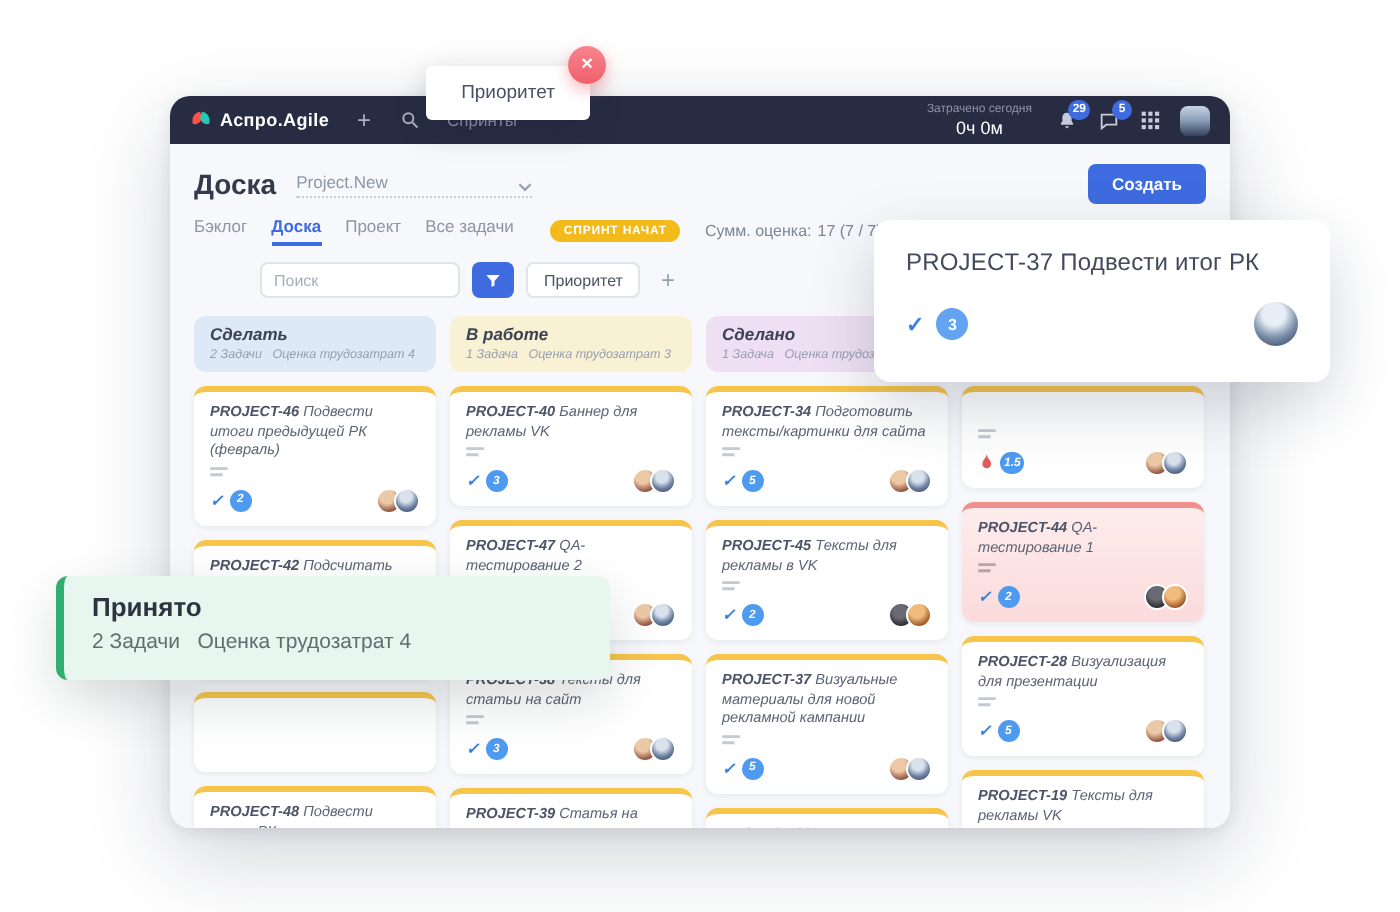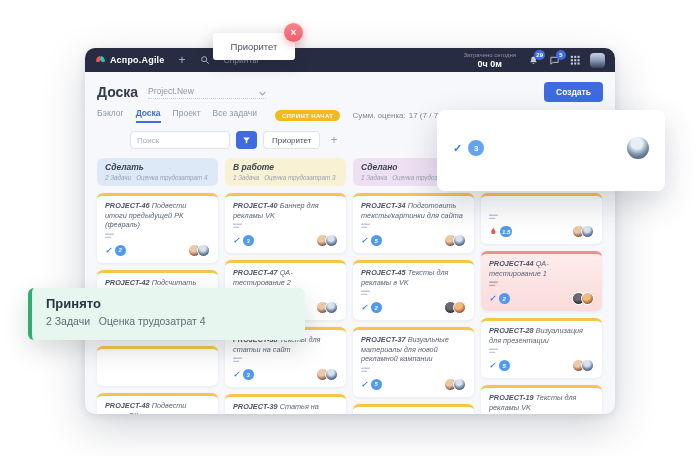--- a/index.html
+++ b/index.html
@@ -15,21 +15,21 @@
   .topbar { height:24px; background:#272c42; display:flex; align-items:center; padding:0 10px; gap:8px; }
   .logo { display:flex; align-items:center; gap:4px; }
   .logo-name { color:#ffffff; font-size:9px; font-weight:700; letter-spacing:.2px; }
   .tb-ico { display:flex; align-items:center; justify-content:center; color:#aab0c2; }
   .tb-plus { color:#aab0c2; font-size:12px; font-weight:400; margin-left:6px; }
   .tb-search { margin-left:6px; }
   .tb-nav { color:#8d93a8; font-size:8.5px; margin-left:6px; white-space:nowrap; }
   .tb-right { margin-left:auto; display:flex; align-items:center; gap:10px; }
   .time-block { text-align:center; line-height:1; margin-right:2px; }
   .time-label { color:#8d93a8; font-size:6px; }
-  .time-value { color:#ffffff; font-size:9px; font-weight:700; margin-top:2px; }
+  .time-value { color:#ffffff; font-size:9px; font-weight:400; margin-top:2px; }
   .badge-wrap { position:relative; display:flex; }
   .mini-badge { position:absolute; top:-5px; right:-6px; min-width:10px; height:10px; padding:0 2px;
                 border-radius:6px; background:#3e6ce0; color:#fff; font-size:6px; line-height:10px;
                 text-align:center; font-weight:700; }
   .tb-avatar { width:15px; height:15px; border-radius:4px;
                background:linear-gradient(180deg,#c7d2e2 0%,#8fa3bd 45%,#33415c 100%); }
 
   
   .board { padding:10px 12px 0 12px; }
   .row1 { display:flex; align-items:center; }
@@ -416,20 +416,21 @@
 
           </div>
 
         </div>
 
       </div>
     </div>
   </div>
 
   <div class="popup-task">
+    <div class="pt-title">PROJECT-37 Подвести итог РК</div>
     <div class="pt-foot">
       <span class="check-big">✓</span>
       <span class="pts-big">3</span>
       <span class="av av-big"></span>
     </div>
   </div>
 
   <div class="popup-accepted">
     <div class="pa-title">Принято</div>
     <div class="pa-sub">2 Задачи&nbsp;&nbsp; Оценка трудозатрат 4</div>

